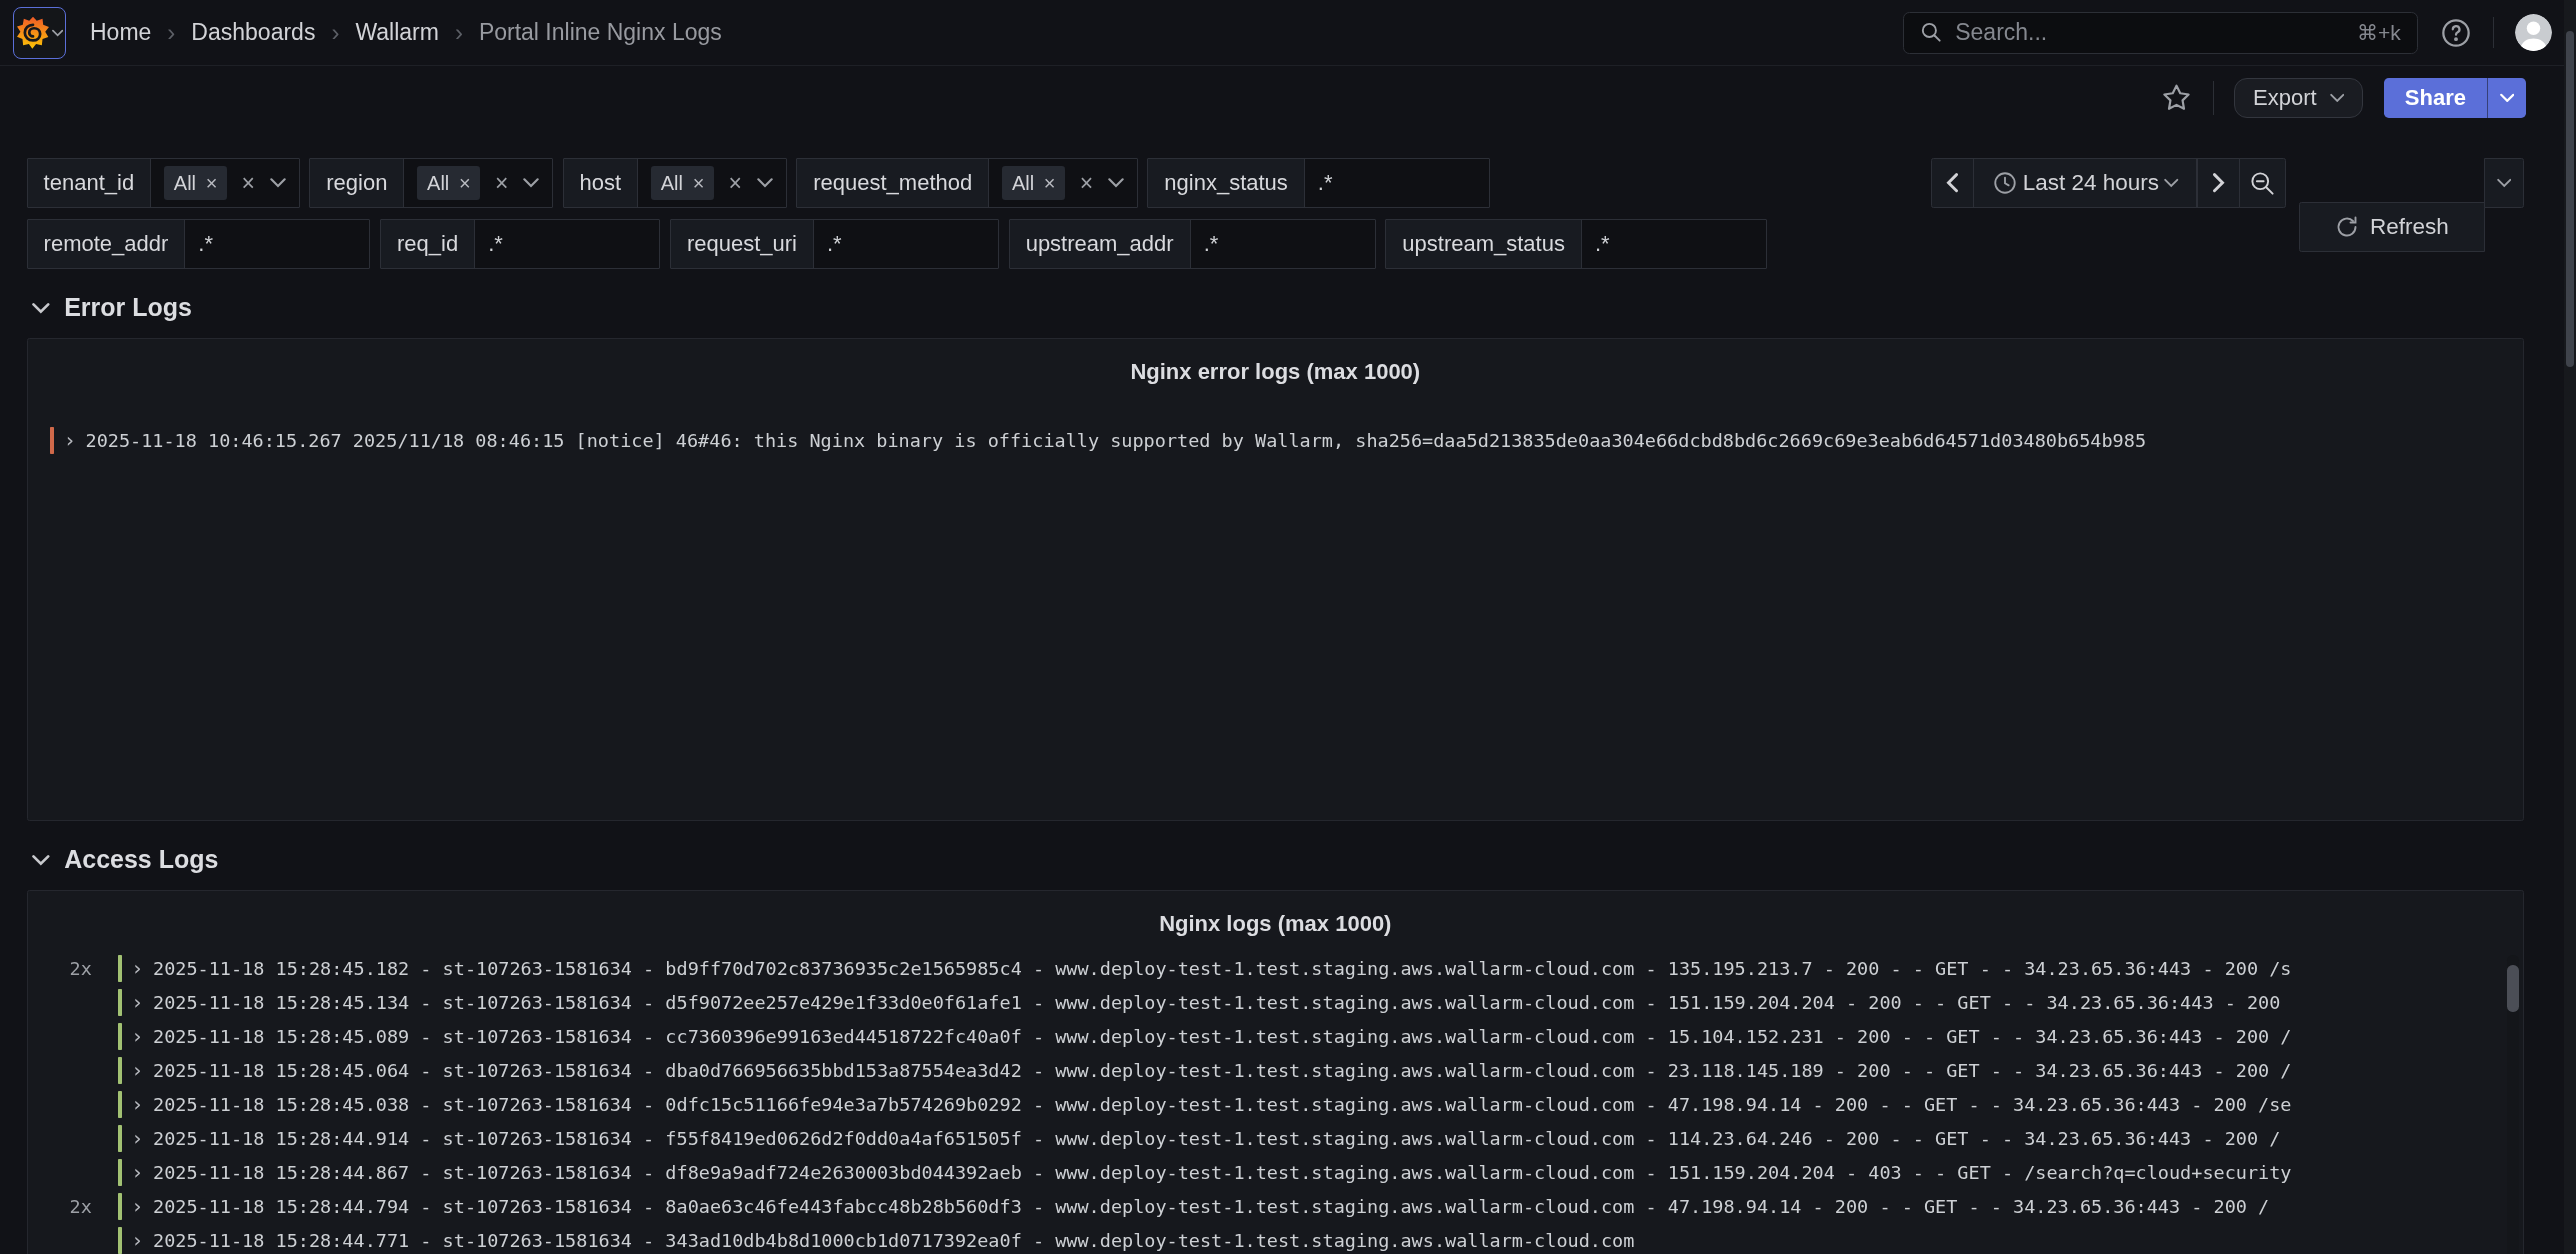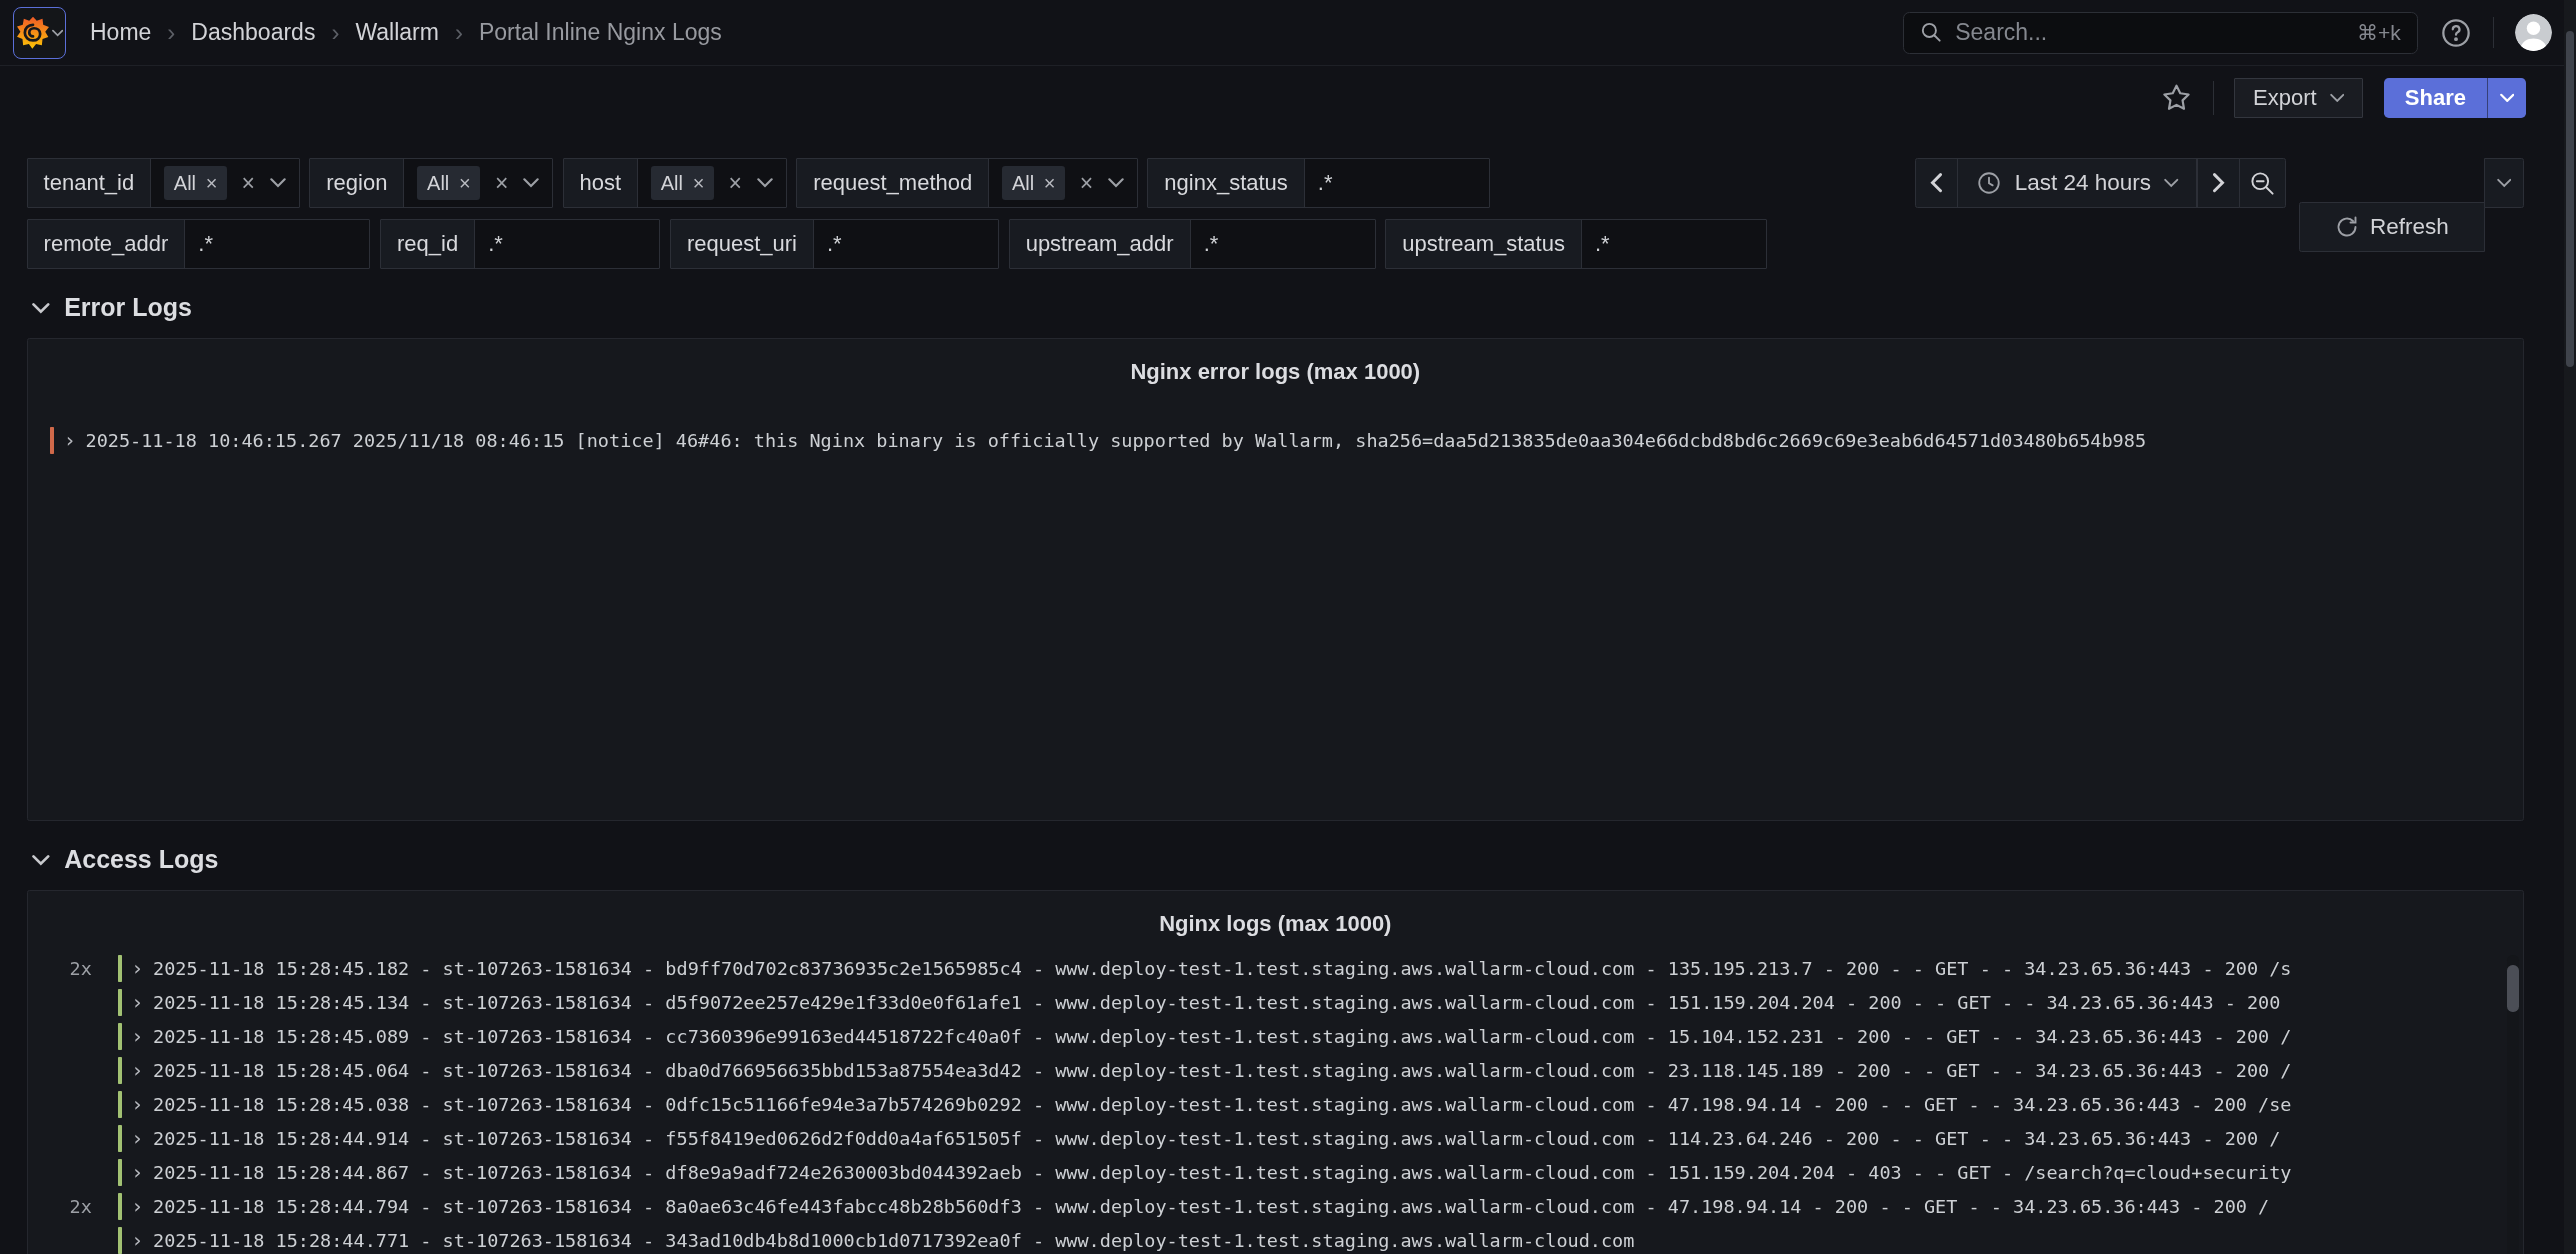--- a/index.html
+++ b/index.html
@@ -46,21 +46,21 @@
 
   
   .subheader {
     height:63px; display:flex; align-items:center; justify-content:flex-end;
     gap:21px; padding-right:50px;
   }
   .star-btn { cursor:pointer; }
   .sub-divider { width:0.8px; height:34px; background:#2c2f36; }
   .btn {
     height:40px; display:inline-flex; align-items:center; gap:13px;
-    padding:0 17.7px; border:0.8px solid #33363e; border-radius:1px;
+    padding:0 17.7px; border:0.8px solid #33363e; border-radius:13px;
     background:#1a1c22; color:#d2d3d7; font-size:22px; cursor:pointer;
   }
   .share-group { display:flex; }
   .share-main {
     height:40px; padding:0 21px; display:flex; align-items:center;
     background:#5b6fd9; color:#ffffff; font-size:22px; font-weight:700;
     border-radius:4.8px 0 0 4.8px; cursor:pointer;
   }
   .share-caret {
     width:39px; height:40px; display:flex; align-items:center; justify-content:center;
@@ -94,21 +94,21 @@
   .cd { width:16px; height:11.3px; color:#9da0a6; }
 
   
   .timebar { position:absolute; top:29px; right:52px; display:flex; height:50px; }
   .tb {
     display:flex; align-items:center; justify-content:center; height:50px;
     background:#181b21; border:0.8px solid #2c2f37; color:#d2d3d7; cursor:pointer;
   }
   .tb + .tb { margin-left:-0.8px; }
   .tb-prev { width:43px; border-radius:2.4px 0 0 2.4px; }
-  .tb-range { padding:0 17.7px; gap:13px; font-size:22.5px; font-weight:500; }
+  .tb-range { padding:0 17.7px; gap:5px; font-size:22.5px; font-weight:500; }
   .tb-next { width:43px; }
   .tb-zoom { width:47px; border-radius:0 2.4px 2.4px 0; }
   .tb-gap { width:13px; }
   .tb-refresh { padding:0 35px; gap:11.3px; font-size:22.5px; font-weight:500; border-radius:2.4px 0 0 2.4px;margin-top:44px; }
   .tb-rcaret { width:40px; border-radius:0 2.4px 2.4px 0; }
 
   
   .section-head { display:flex; align-items:center; gap:14.5px; margin:24px 0 16px 32px; color:#dcdde1; cursor:pointer; }
   .section-title { font-size:25px; font-weight:600; }
   .sec-chev { color:#c8c9cd; }

